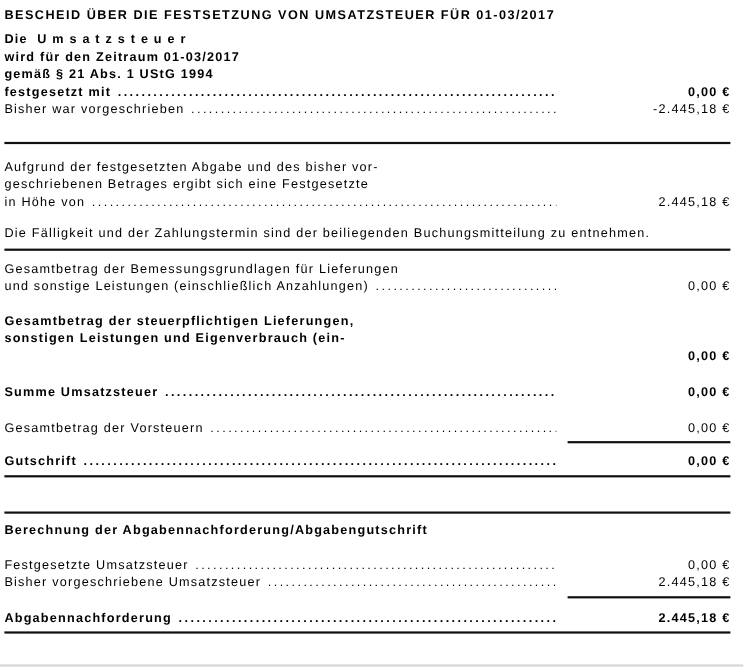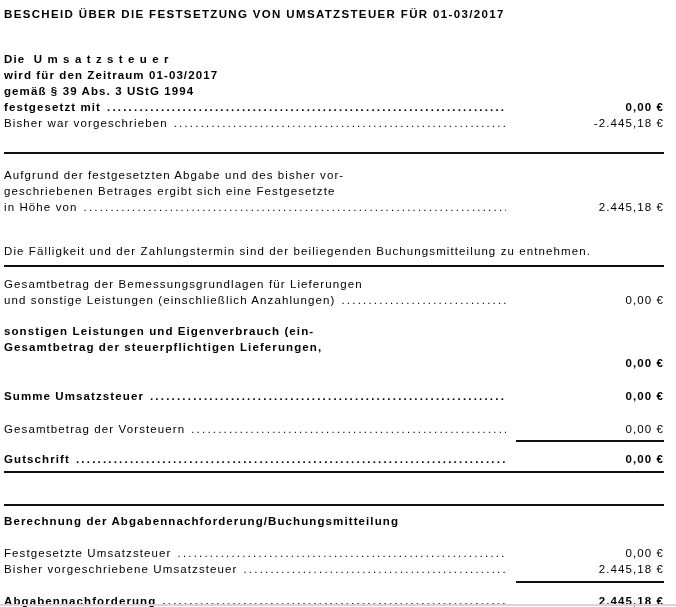--- a/index.html
+++ b/index.html
@@ -27,23 +27,23 @@
   .dots  { flex: 1 1 auto; min-width: 0; overflow: hidden; white-space: nowrap; padding-left: 6px; }
   .dots::after {
     content: "........................................................................................................................";
     letter-spacing: 2.2px;
   }
   .value { flex: 1 1 auto; text-align: right; white-space: pre; }
 
   .hr      { border-top: 2px solid #101010; }
   .subrule { width: 148px; margin-left: auto; border-top: 2px solid #101010; }
 
-  .intro          { margin-top: 29px; }
+  .intro          { margin-top: 6px; }
   #hr1            { margin: 21px 0 13px 0; }
-  #note           { margin-top: 28px; }
+  #note           { margin-top: 12px; }
   #hr2            { margin: 6px 0 9px 0; }
   #entry-steuerpf { margin-top: 15px; }
   #row-summe      { margin-top: 17px; }
   #row-vorsteuern { margin-top: 17px; }
   #subrule1       { margin-top: 3px; }
   #row-gutschrift { margin-top: 9px; }
   #hr3            { margin-top: 4px; }
   #hr4            { margin-top: 31px; }
   #berechnung-heading { margin-top: 7px; }
   #row-b-festgesetzte { margin-top: 16px; align-items: center; }
@@ -61,21 +61,21 @@
 </head>
 <body>
 
 <div class="doc">
 
   <div class="title">BESCHEID ÜBER DIE FESTSETZUNG VON UMSATZSTEUER FÜR 01-03/2017</div>
 
   <div class="intro bold">
     <div class="line">Die  U m s a t z s t e u e r</div>
     <div class="line">wird für den Zeitraum 01-03/2017</div>
-    <div class="line">gemäß § 39 Abs. 3 UStG 1994</div>
+    <div class="line">gemäß § 21 Abs. 1 UStG 1994</div>
   </div>
 
   <div class="row bold">
     <span class="lead">
         <span class="label">festgesetzt mit</span>
         <span class="dots"></span>
       </span>
     <span class="value">0,00 €</span>
   </div>
   <div class="row">
@@ -109,22 +109,22 @@
     <div class="row">
       <span class="lead">
           <span class="label">und sonstige Leistungen (einschließlich Anzahlungen)</span>
           <span class="dots"></span>
         </span>
       <span class="value">0,00 €</span>
     </div>
   </div>
 
   <div id="entry-steuerpf" class="bold">
+    <div class="line">Gesamtbetrag der steuerpflichtigen Lieferungen,</div>
     <div class="line">sonstigen Leistungen und Eigenverbrauch (ein-</div>
-    <div class="line">Gesamtbetrag der steuerpflichtigen Lieferungen,</div>
     <div class="row">
       <span class="value">0,00 €</span>
     </div>
   </div>
 
   <div id="row-summe" class="row bold">
     <span class="lead">
         <span class="label">Summe Umsatzsteuer</span>
         <span class="dots"></span>
       </span>
@@ -146,21 +146,21 @@
         <span class="label">Gutschrift</span>
         <span class="dots"></span>
       </span>
     <span class="value">0,00 €</span>
   </div>
 
   <div id="hr3" class="hr"></div>
 
   <div id="hr4" class="hr"></div>
 
-  <div id="berechnung-heading" class="line bold">Berechnung der Abgabennachforderung/Buchungsmitteilung</div>
+  <div id="berechnung-heading" class="line bold">Berechnung der Abgabennachforderung/Abgabengutschrift</div>
 
   <div id="row-b-festgesetzte" class="row">
     <span class="lead">
         <span class="label">Festgesetzte Umsatzsteuer</span>
         <span class="dots"></span>
       </span>
     <span class="value">0,00 €</span>
   </div>
   <div class="row">
     <span class="lead">

